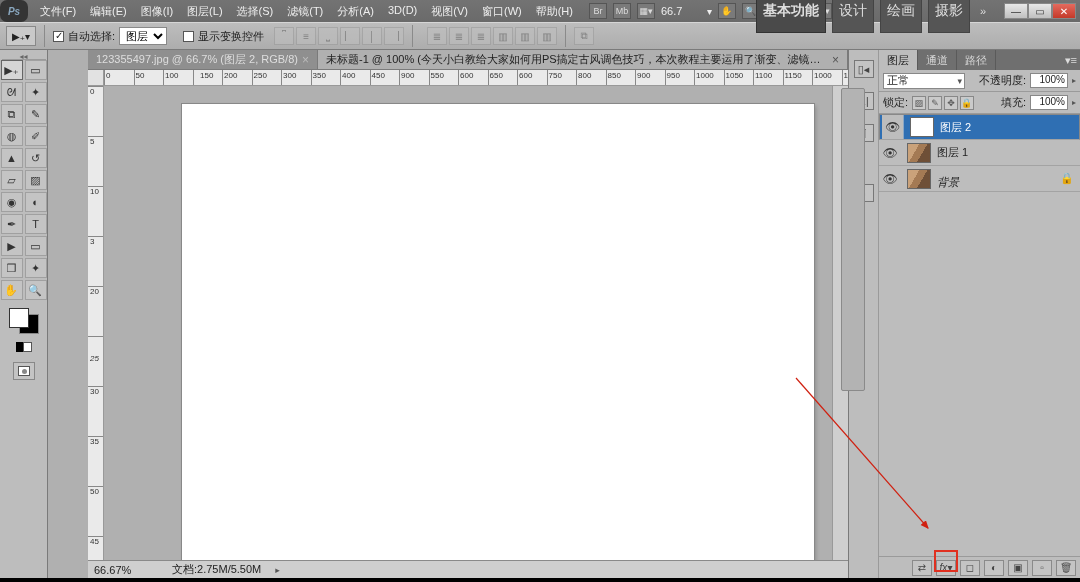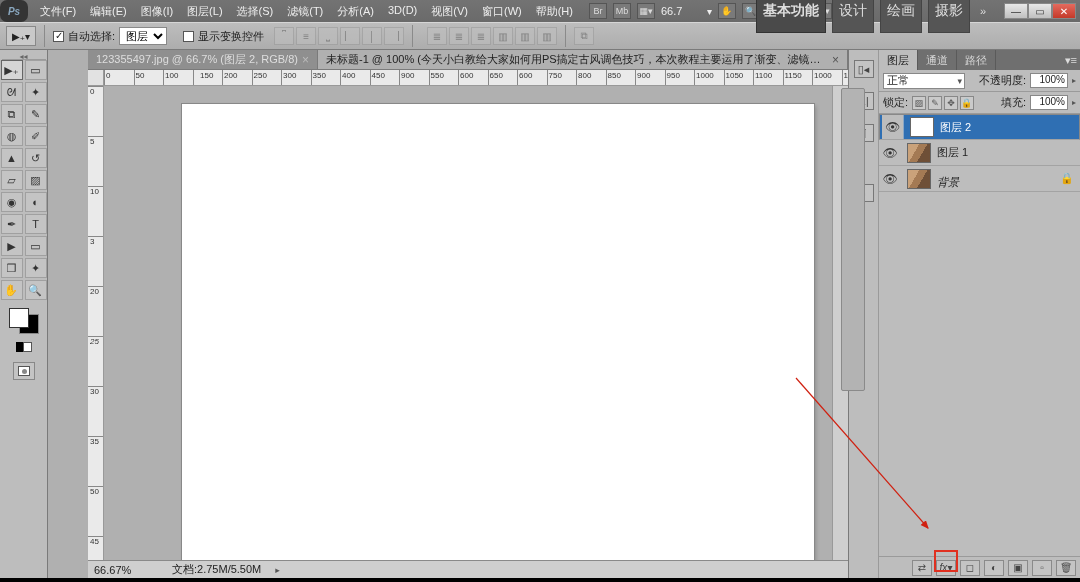--- a/index.html
+++ b/index.html
@@ -305,21 +305,21 @@
             <div class="lbl" style="top: 1px;">0</div>
             <div class="tick" style="top: 50px;"></div>
             <div class="lbl" style="top: 51px;">5</div>
             <div class="tick" style="top: 100px;"></div>
             <div class="lbl" style="top: 101px;">10</div>
             <div class="tick" style="top: 150px;"></div>
             <div class="lbl" style="top: 151px;">3</div>
             <div class="tick" style="top: 200px;"></div>
             <div class="lbl" style="top: 201px;">20</div>
             <div class="tick" style="top: 250px;"></div>
-            <div class="lbl" style="top: 251px; font-style: italic;">25</div>
+            <div class="lbl" style="top: 268px; font-style: italic;">25</div>
             <div class="tick" style="top: 300px;"></div>
             <div class="lbl" style="top: 301px;">30</div>
             <div class="tick" style="top: 350px;"></div>
             <div class="lbl" style="top: 351px;">35</div>
             <div class="tick" style="top: 400px;"></div>
             <div class="lbl" style="top: 401px;">50</div>
             <div class="tick" style="top: 450px;"></div>
             <div class="lbl" style="top: 451px;">45</div>
           </div>
         <div class="canvas-wrap">

